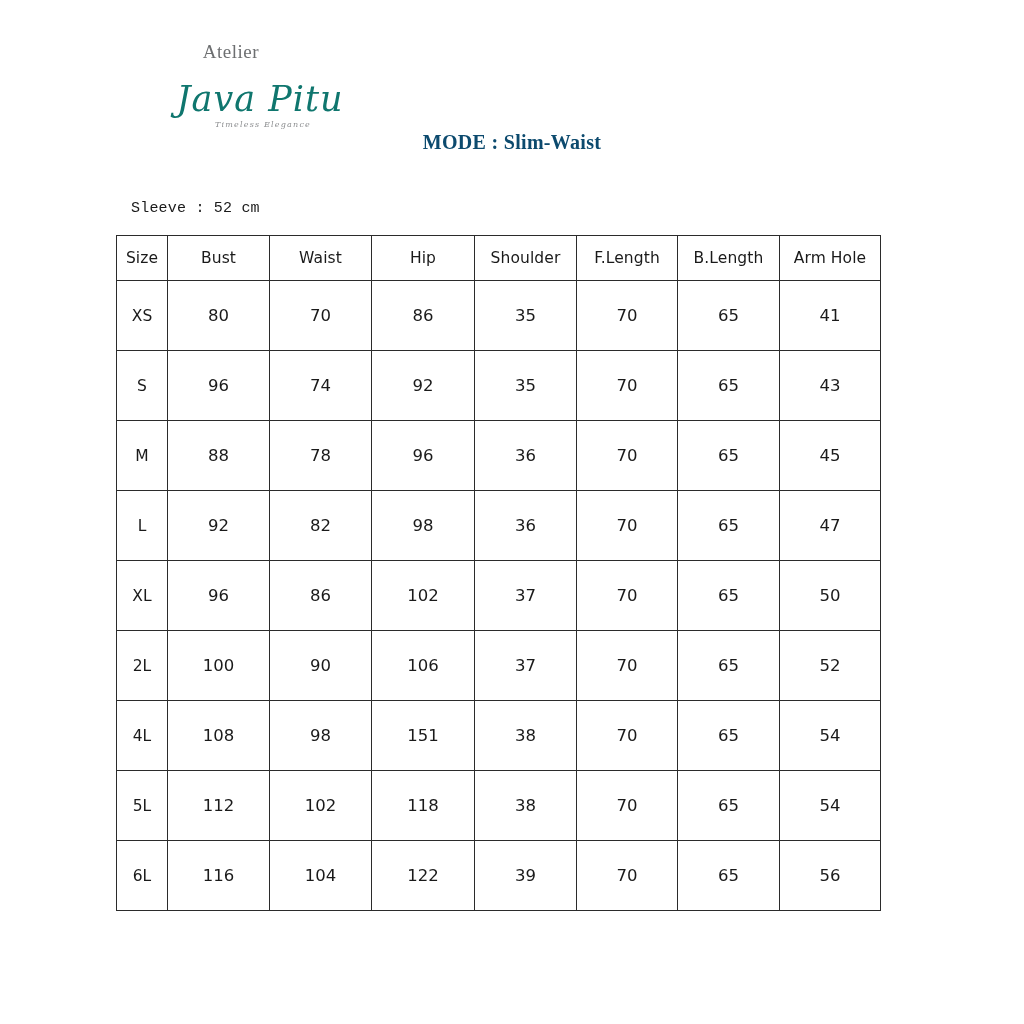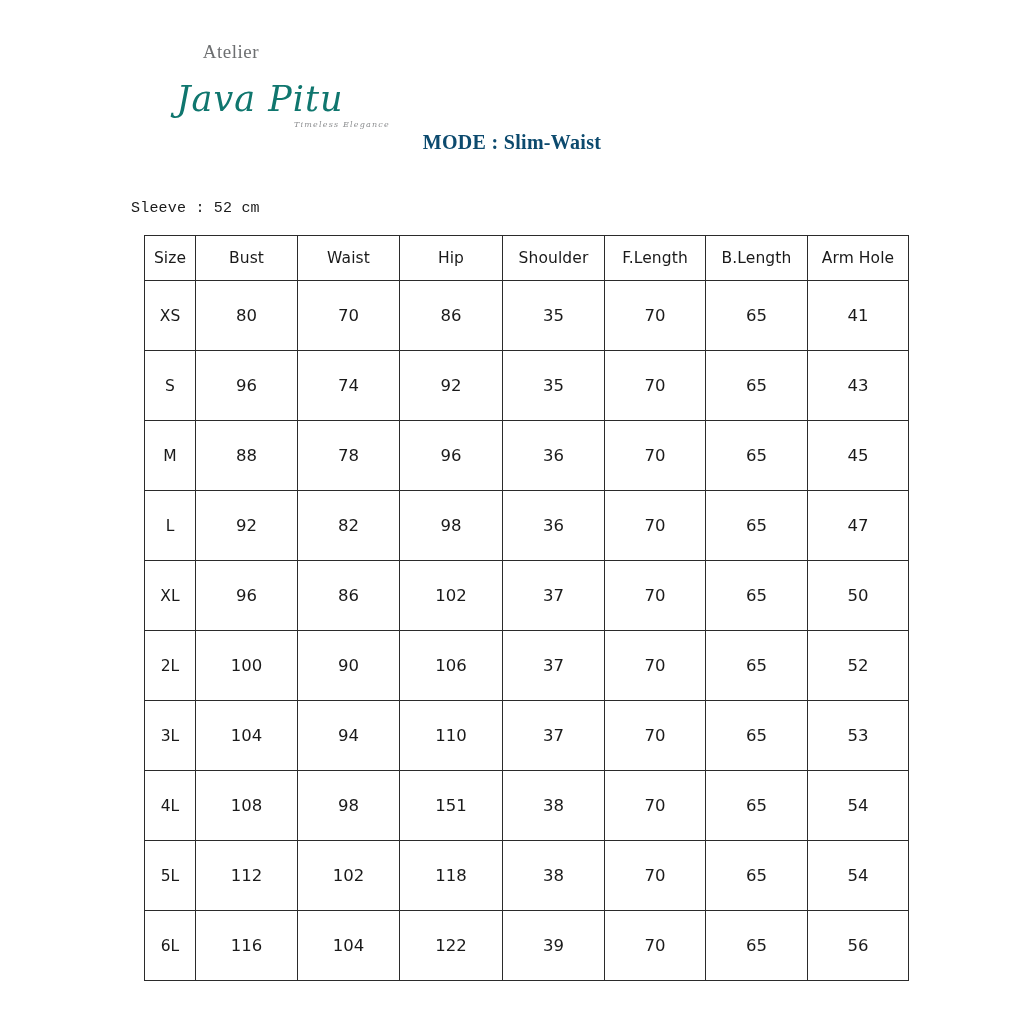--- a/index.html
+++ b/index.html
@@ -48,21 +48,20 @@
     letter-spacing: 1px;
   }
   .brand-tagline {
     font-family: "DejaVu Serif", serif;
     font-style: italic;
     font-size: 8px;
     letter-spacing: 1.2px;
     color: #8c8e90;
     margin-top: 2px;
     margin-left: 6px;
-    text-align: right;
   }
 
   
   .title-block {
     position: absolute;
     left: 0;
     right: 0;
     top: 126px;
     text-align: center;
   }
@@ -91,21 +90,21 @@
     top: 200px;
     font-family: Liberation Mono, monospace;
     font-size: 15px;
     color: #1a1a1a;
     letter-spacing: 0.2px;
   }
 
   
   .table-wrap {
     position: absolute;
-    left: 144px;
+    left: 116px;
     top: 235px;
     width: 764px;
   }
   table.size-chart {
     border-collapse: collapse;
     width: 764px;
     table-layout: fixed;
   }
   table.size-chart th,
   table.size-chart td {
@@ -234,30 +233,20 @@
             <td class="size-cell">2L</td>
             <td>100</td>
             <td>90</td>
             <td>106</td>
             <td>37</td>
             <td>70</td>
             <td>65</td>
             <td>52</td>
           </tr>
           <tr>
-            <td class="size-cell">3L</td>
-            <td>104</td>
-            <td>94</td>
-            <td>110</td>
-            <td>37</td>
-            <td>70</td>
-            <td>65</td>
-            <td>53</td>
-          </tr>
-          <tr>
             <td class="size-cell">4L</td>
             <td>108</td>
             <td>98</td>
             <td>151</td>
             <td>38</td>
             <td>70</td>
             <td>65</td>
             <td>54</td>
           </tr>
           <tr>

